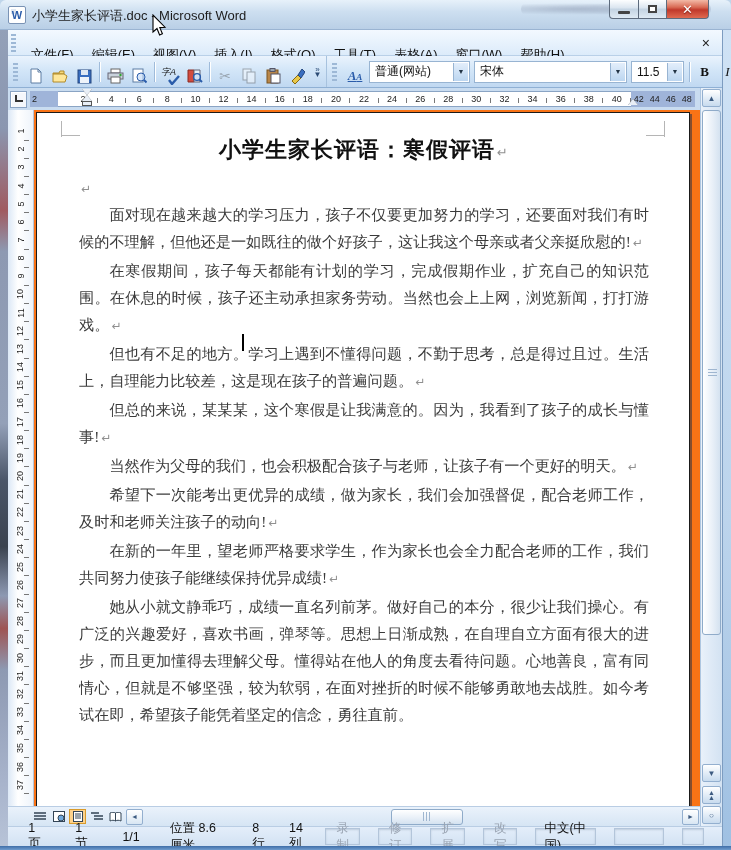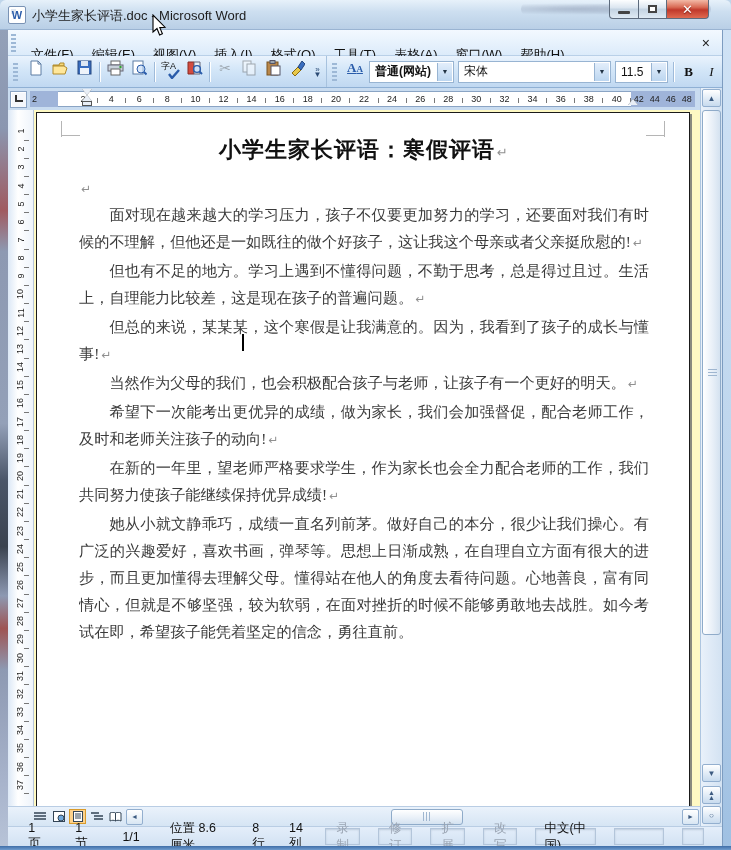--- a/index.html
+++ b/index.html
@@ -46,21 +46,21 @@
     background:repeating-linear-gradient(180deg,#9db8d6 0 2px,transparent 2px 4px); }
   .menu-item { padding:3px 9px; cursor:default;margin-top:24px; }
   .menu-item u { text-decoration:underline; }
   .menubar .doc-close { margin-left:auto; margin-right:8px; font-size:14px; color:#222; padding:0 4px;}
 
   
   .toolbarrow { position:absolute; left:8px; right:9px; top:56px; height:32px; display:flex;
     background:linear-gradient(#eaf3fd,#d3e6f8 45%,#c0d8f1); border-bottom:1px solid #8fb0d4; }
   .tb { display:flex; align-items:center; height:100%; padding:0 2px; }
   .tb + .tb { border-left:1px solid #a7c2de; }
-  .tbtn { width:24px; height:24px; display:flex; align-items:flex-start; justify-content:center; border-radius:2px; }
+  .tbtn { width:24px; height:24px; display:flex; align-items:flex-end; justify-content:center; border-radius:2px;font-style:italic; }
   .tbtn.disabled { opacity:.45; filter:grayscale(1); }
   .tb-sep { width:1px; height:20px; background:#9fbbda; margin:0 3px; box-shadow:1px 0 0 #fff; }
   .chevron { width:13px; height:26px; display:flex; flex-direction:column; align-items:center;
     justify-content:center; font-size:8px; color:#2a4a74; margin-left:auto; line-height:5px;}
   .combo { height:22px; background:#fff; border:1px solid #98b4d2; display:flex; align-items:center;
     font-size:12px; color:#111; margin:0 2px; position:relative; padding-left:5px; }
   .combo .arrow { position:absolute; right:1px; top:1px; bottom:1px; width:15px;
     background:linear-gradient(#e3eefb,#bcd6f0); border-left:1px solid #98b4d2; display:flex;
     align-items:center; justify-content:center; font-size:7px; color:#234; }
   .fmt-btn { width:23px; height:22px; display:flex; align-items:center; justify-content:center;
@@ -83,21 +83,21 @@
   .hr-darkR { width:64px; justify-content:space-around; display:flex; align-items:center; }
   .indent-marks { position:absolute; left:52px; top:-2px; width:12px; height:20px; z-index:3; }
   .tri-dn { width:0; height:0; border-left:5px solid transparent; border-right:5px solid transparent;
     border-top:6px solid #e8eef6; filter:drop-shadow(0 0 0.5px #555); }
   .tri-up { width:0; height:0; border-left:5px solid transparent; border-right:5px solid transparent;
     border-bottom:6px solid #e8eef6; filter:drop-shadow(0 0 0.5px #555); }
   .ind-box { width:10px; height:5px; background:#e8eef6; border:1px solid #555; margin-left:0px;}
   .right-ind { position:absolute; right:62px; top:8px; z-index:3;}
 
   
-  .docarea { position:absolute; left:8px; top:110px; width:692px; height:696px; background:#fef9c3; overflow:hidden; }
+  .docarea { position:absolute; left:8px; top:110px; width:692px; height:696px; background:#f97316; overflow:hidden; }
   .vruler { position:absolute; left:0; top:0; width:26px; height:100%;
     background:linear-gradient(90deg,#dce8f6,#ffffff 40%,#eef4fb); border-right:1px solid #b7c6dc;
     display:flex; flex-direction:column; padding-top:12px; }
   .vcell { height:18.16px; position:relative; display:flex; align-items:center; justify-content:center; }
   .vcell span { transform:rotate(-90deg); font-size:9px; color:#222; display:block; }
   .vcell::after { content:""; position:absolute; right:4px; bottom:-0.5px; width:5px; height:1px; background:#777; }
 
   .page { position:absolute; left:28px; top:2px; width:654px; height:700px; background:#fff;
     border:1px solid #1a1a1a; box-shadow:2px 2px 0 rgba(40,48,70,.55); }
   .crop-mark { position:absolute; width:18px; height:16px; border-color:#b5b5b5; }
@@ -279,21 +279,21 @@
       <div class="chevron">
         <span>»</span>
         <span>▼</span>
       </div>
     </div>
     <div class="tb" style="flex:1;">
       <div class="drag-handle"></div>
       <div class="tbtn">
         <span style="font-size:13px;color:#2a5caa;font-weight:bold;text-decoration:underline;font-family:'Liberation Serif',serif;"><span>A</span><span style="font-size:9px;">A</span></span>
         </div>
-      <div class="combo" style="width:85px;font-weight:bold;">
+      <div class="combo" style="width:101px;">
         <span>普通(网站)</span>
         <span class="arrow">▼</span>
         </div>
       <div class="combo" style="width:153px;">
         <span>宋体</span>
         <span class="arrow">▼</span>
         </div>
       <div class="combo" style="width:53px;">
         <span>11.5</span>
         <span class="arrow">▼</span>
@@ -465,20 +465,21 @@
         </div>
       </div>
     <div class="page">
       <div class="crop-mark crop-tl"></div>
       <div class="crop-mark crop-tr"></div>
       <div class="page-content">
         <div class="doc-title"><span>小学生家长评语：寒假评语</span><span class="pilcrow">↵</span></div>
         <div id="doc-paragraphs">
             <div class="para empty"><span></span><span class="pilcrow">↵</span></div>
             <div class="para"><span>面对现在越来越大的学习压力，孩子不仅要更加努力的学习，还要面对我们有时候的不理解，但他还是一如既往的做个好孩子，这让我这个母亲或者父亲挺欣慰的!</span><span class="pilcrow">↵</span></div>
+            <div class="para"><span>在寒假期间，孩子每天都能有计划的学习，完成假期作业，扩充自己的知识范围。在休息的时候，孩子还主动承担家务劳动。当然也会上上网，浏览新闻，打打游戏。</span><span class="pilcrow">↵</span></div>
             <div class="para"><span>但也有不足的地方。学习上遇到不懂得问题，不勤于思考，总是得过且过。生活上，自理能力比较差，这是现在孩子的普遍问题。</span><span class="pilcrow">↵</span></div>
             <div class="para"><span>但总的来说，某某某，这个寒假是让我满意的。因为，我看到了孩子的成长与懂事!</span><span class="pilcrow">↵</span></div>
             <div class="para"><span>当然作为父母的我们，也会积极配合孩子与老师，让孩子有一个更好的明天。</span><span class="pilcrow">↵</span></div>
             <div class="para"><span>希望下一次能考出更优异的成绩，做为家长，我们会加强督促，配合老师工作，及时和老师关注孩子的动向!</span><span class="pilcrow">↵</span></div>
             <div class="para"><span>在新的一年里，望老师严格要求学生，作为家长也会全力配合老师的工作，我们共同努力使孩子能继续保持优异成绩!</span><span class="pilcrow">↵</span></div>
             <div class="para"><span>她从小就文静乖巧，成绩一直名列前茅。做好自己的本分，很少让我们操心。有广泛的兴趣爱好，喜欢书画，弹琴等。思想上日渐成熟，在自理自立方面有很大的进步，而且更加懂得去理解父母。懂得站在他人的角度去看待问题。心地善良，富有同情心，但就是不够坚强，较为软弱，在面对挫折的时候不能够勇敢地去战胜。如今考试在即，希望孩子能凭着坚定的信念，勇往直前。</span></div>
           </div>
       </div>
       <div class="caret"></div>
     </div>

